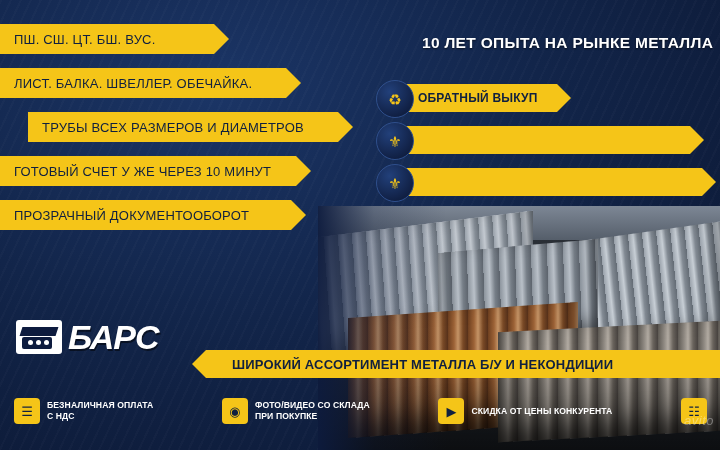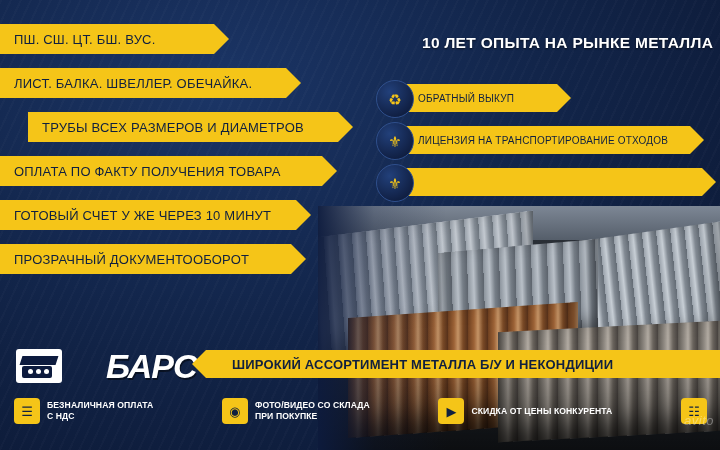--- a/index.html
+++ b/index.html
@@ -174,22 +174,22 @@
     position: absolute;
     right: -14px;
     top: 0;
     width: 0; height: 0;
     border-top: 14px solid transparent;
     border-bottom: 14px solid transparent;
     border-left: 14px solid #f5c518;
   }
   .chip span.label {
     color: #10203f;
-    font-weight: normal;
-    font-size: 10px;
+    font-weight: bold;
+    font-size: 12px;
     letter-spacing: .2px;
     white-space: nowrap;
   }
   .chip .emblem {
     position: absolute;
     left: -8px;
     top: -4px;
     width: 36px;
     height: 36px;
     border-radius: 50%;
@@ -204,24 +204,23 @@
     line-height: 1;
   }
   .chip.c1 { width: 173px; }
   .chip.c2 { width: 306px; }
   .chip.c3 { width: 318px; }
 
   
   .logo {
     position: absolute;
     left: 16px;
-    top: 349px;
-    display: flex;
-    align-items: center;
-    gap: 38px;
+    top: 320px;
+    display: flex;
+    align-items: center;
   }
   .logo-mark {
     width: 46px;
     height: 34px;
     background: #ffffff;
     border-radius: 3px;
     position: relative;
     margin-right: 6px;
     overflow: hidden;
   }
@@ -353,41 +352,37 @@
   <div class="left-bars">
     <div class="ybar w1">
       <span>ПШ. СШ. ЦТ. БШ. ВУС.</span>
     </div>
     <div class="ybar w2">
       <span>ЛИСТ. БАЛКА. ШВЕЛЛЕР. ОБЕЧАЙКА.</span>
     </div>
     <div class="ybar w3">
       <span>ТРУБЫ ВСЕХ РАЗМЕРОВ И ДИАМЕТРОВ</span>
     </div>
-    <div class="ybar w4">
-      <span>ОПЛАТА ПО ФАКТУ ПОЛУЧЕНИЯ ТОВАРА</span>
-    </div>
     <div class="ybar w5">
       <span>ГОТОВЫЙ СЧЕТ У ЖЕ ЧЕРЕЗ 10 МИНУТ</span>
     </div>
     <div class="ybar w6">
       <span>ПРОЗРАЧНЫЙ ДОКУМЕНТООБОРОТ</span>
     </div>
   </div>
 
   <div class="headline">10 ЛЕТ ОПЫТА НА РЫНКЕ МЕТАЛЛА</div>
 
   <div class="chips">
     <div class="chip c1">
       <span class="emblem">♻</span>
       <span class="label">ОБРАТНЫЙ ВЫКУП</span>
     </div>
     <div class="chip c2">
       <span class="emblem">⚜</span>
-      <span class="label">ЛИЦЕНЗИЯ НА ТРАНСПОРТИРОВАНИЕ ОТХОДОВ</span>
     </div>
     <div class="chip c3">
       <span class="emblem">⚜</span>
     </div>
   </div>
 
   <div class="logo">
     <div class="logo-mark">
       <span class="logo-dot" style="left:12px"></span>
       <span class="logo-dot" style="left:20px"></span>

